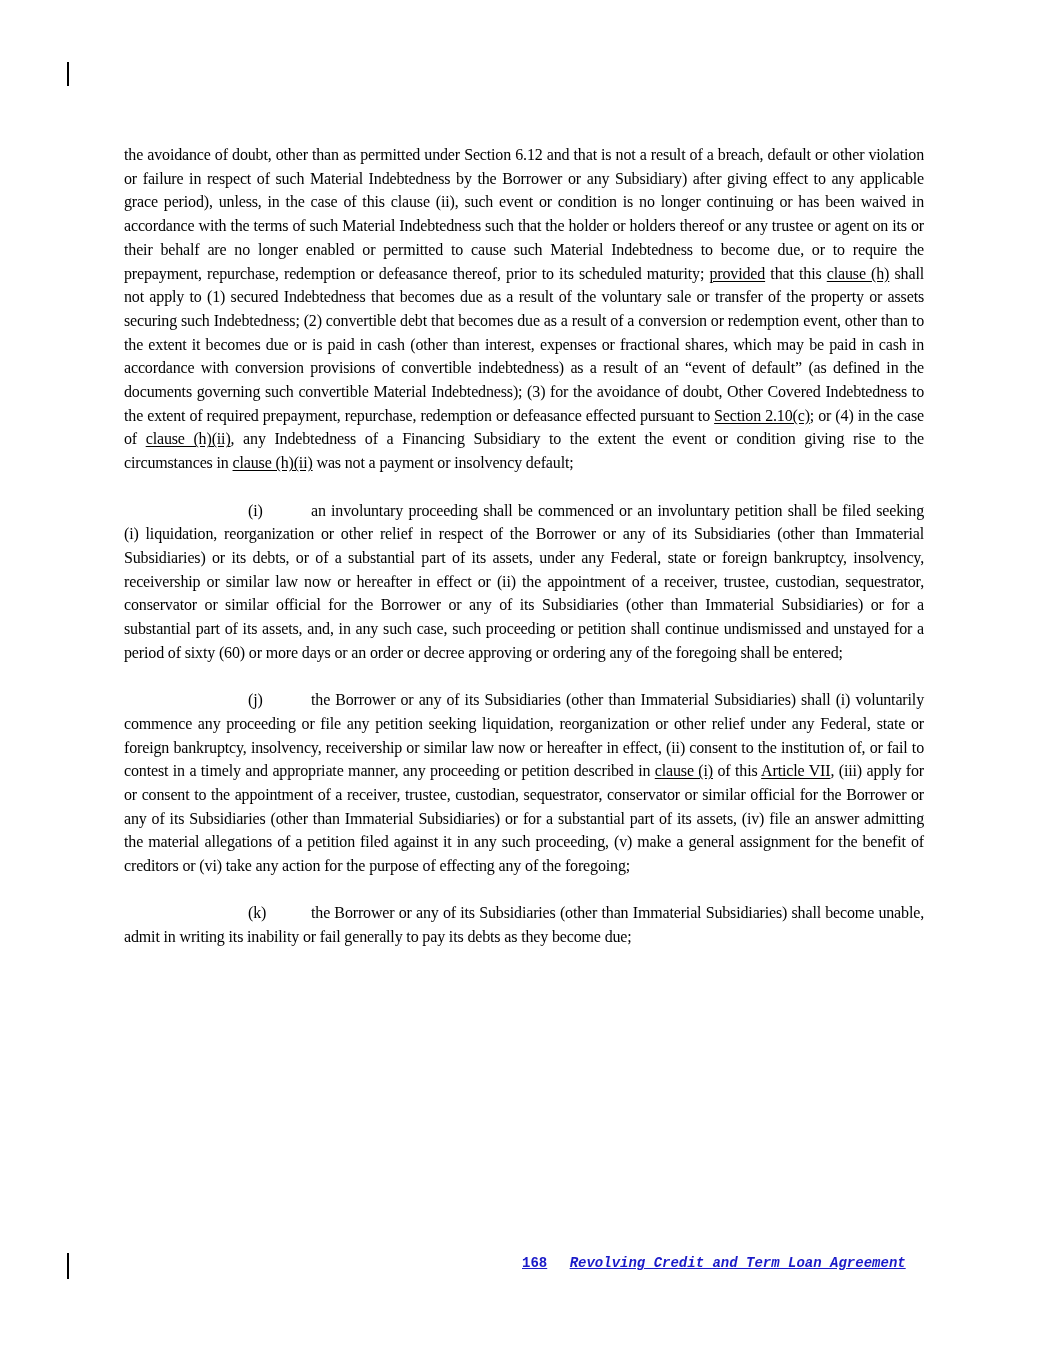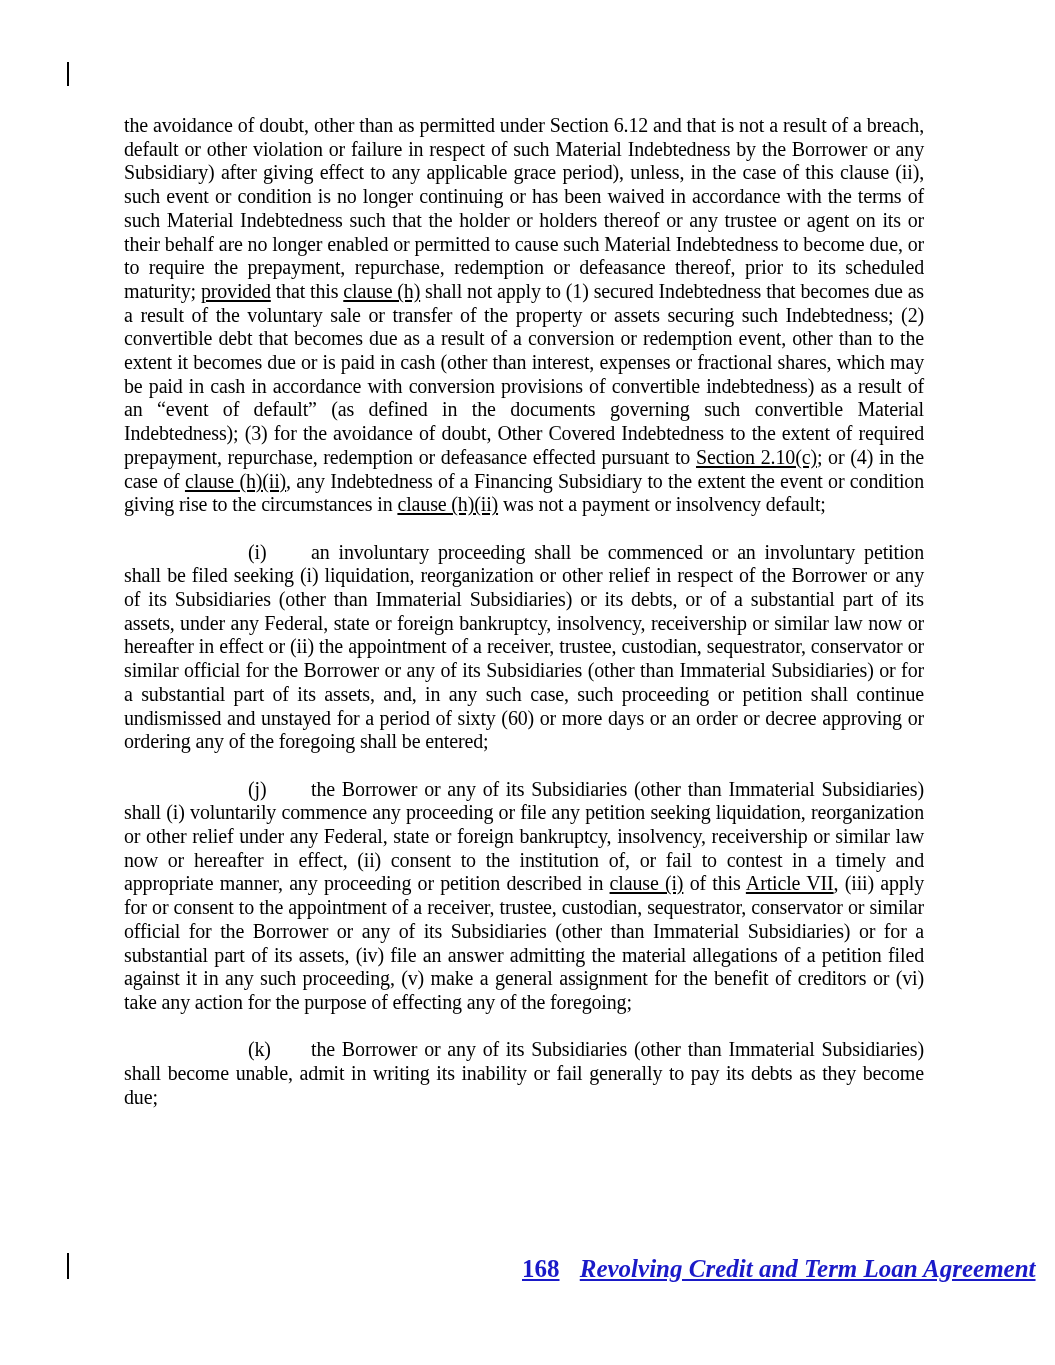--- a/index.html
+++ b/index.html
@@ -19,45 +19,45 @@
       position: absolute;
       width: 2px;
       background: #000000;
     }
     .change-bar.top { left: 67px; top: 62px; height: 24px; }
     .change-bar.bottom { left: 67px; top: 1253px; height: 26px; }
 
     .page-body {
       position: absolute;
       left: 124px;
-      top: 114px;
+      top: 143px;
       width: 800px;
-      font-size: 20px;
+      font-size: 16px;
       line-height: 23.7px;
       text-align: justify;
       letter-spacing: -0.15px;
     }
     .para {
       margin: 0 0 23.7px 0;
     }
     .para.clause .label {
       display: inline-block;
       width: 63px;
       margin-left: 124px;
     }
     u.xref {
       text-decoration: underline;
       text-underline-offset: 2px;
     }
     .footer {
       position: absolute;
       left: 522px;
       top: 1255px;
-      font-family: Liberation Serif, serif;
-      font-size: 25px;
+      font-family: Liberation Mono, monospace;
+      font-size: 14px;
       font-weight: bold;
       color: #1a1ac8;
       white-space: nowrap;
     }
     .footer .page-num {
       text-decoration: underline;
       margin-right: 14px;
     }
     .footer .doc-title {
       font-style: italic;

